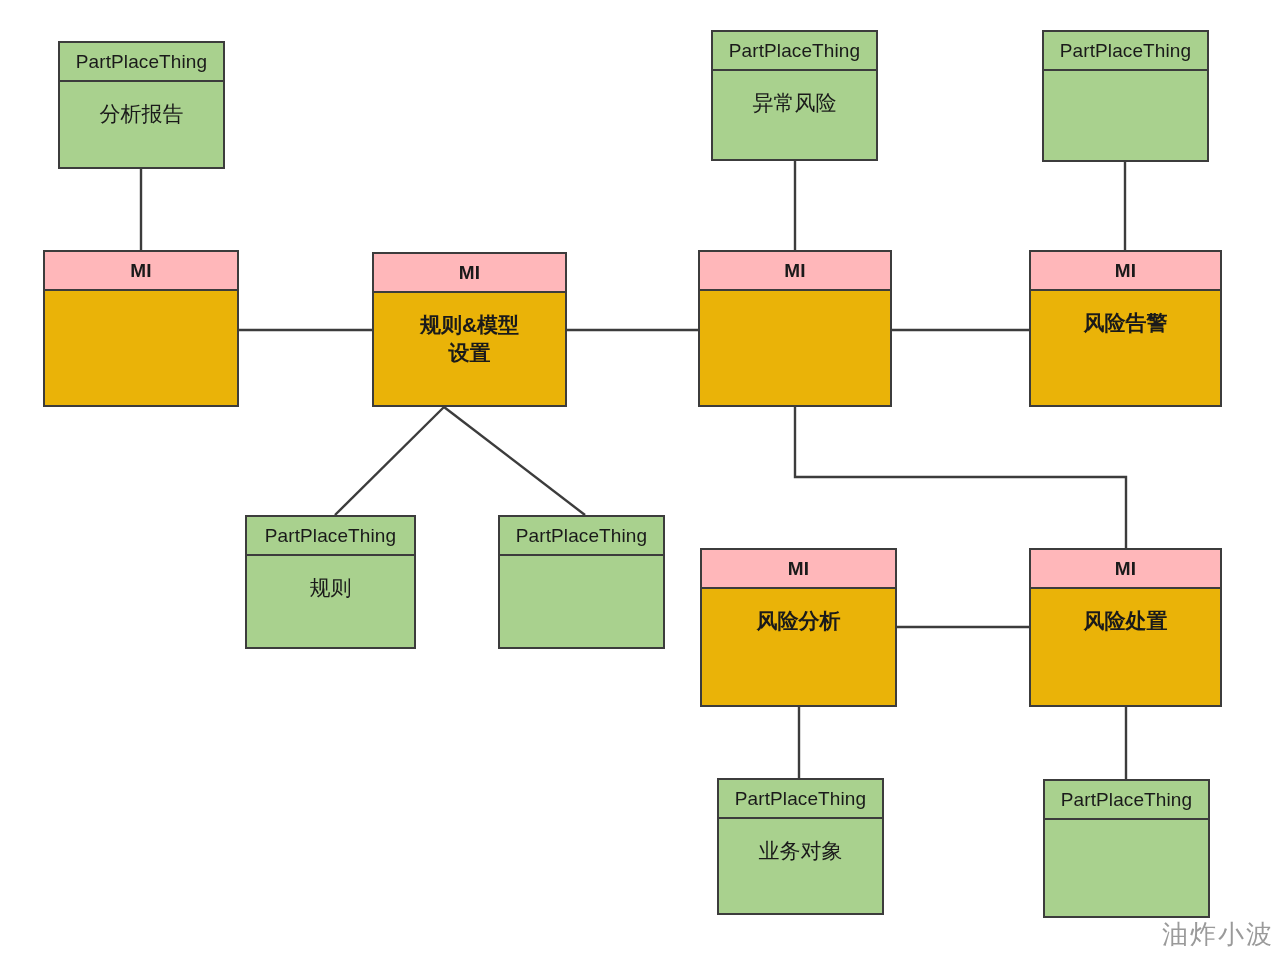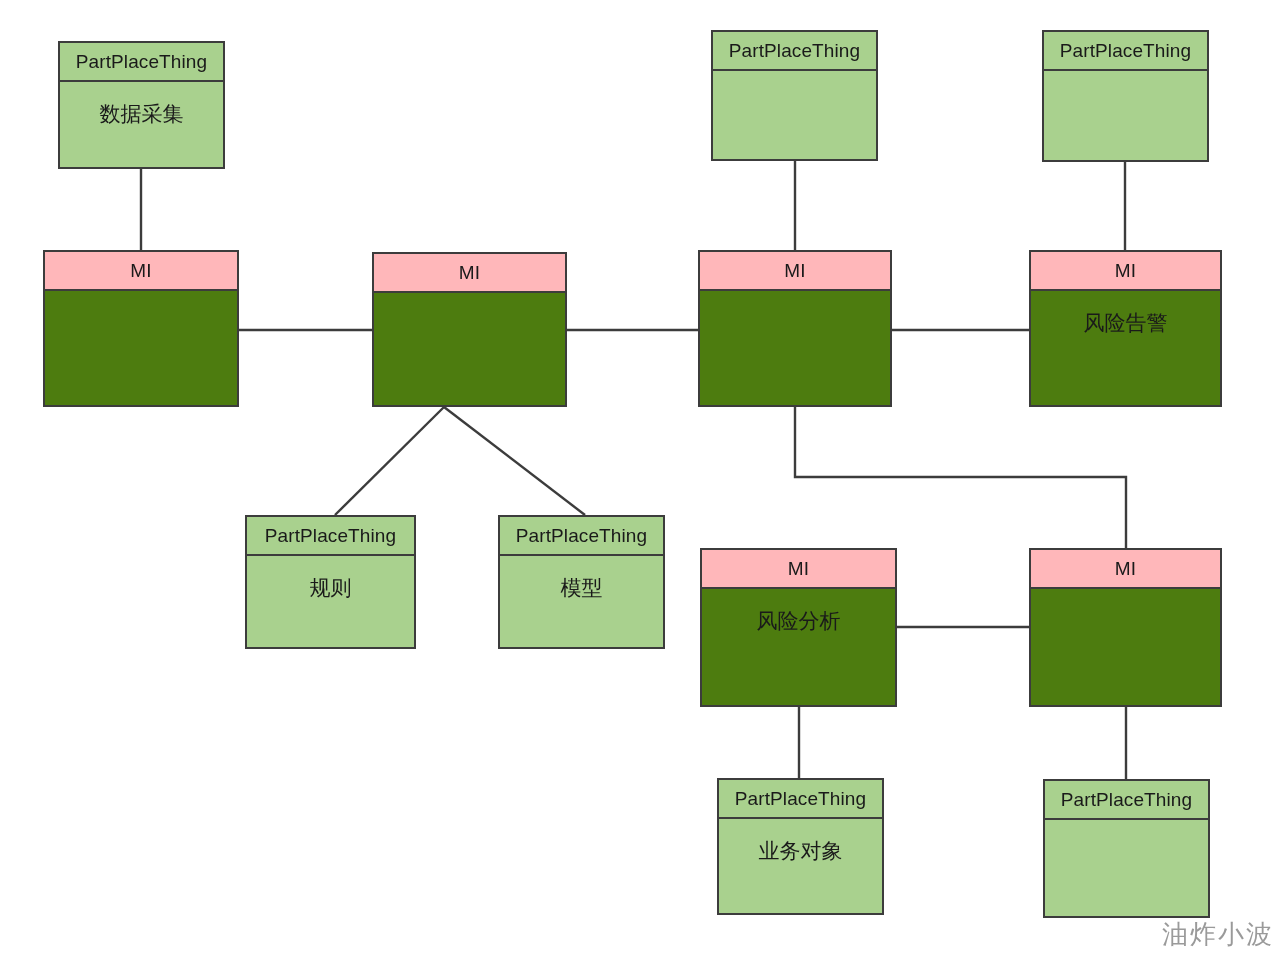--- a/index.html
+++ b/index.html
@@ -56,21 +56,22 @@
     font-size: 21px;
     line-height: 1.32;
   }
   .node.thing {
     background: #a9d18e;
   }
   .node.thing .hdr {
     background: #a9d18e;
   }
   .node.mi {
-    background: #4d7c0f;
+    background: #eab308;
+    font-weight: bold;
   }
   .node.mi .hdr {
     background: #ffb7ba;
   }
   .watermark {
     position: absolute;
     right: 8px;
     bottom: 8px;
     font-size: 26px;
     color: #8d8d8d;
@@ -94,55 +95,57 @@
       <polyline points="892,330 1029,330" fill="none" stroke="#3c3c3c" stroke-width="2.4" stroke-linejoin="miter" stroke-linecap="butt"></polyline>
       <polyline points="1125,162 1125,250" fill="none" stroke="#3c3c3c" stroke-width="2.4" stroke-linejoin="miter" stroke-linecap="butt"></polyline>
       <polyline points="795,407 795,477 1126,477 1126,548" fill="none" stroke="#3c3c3c" stroke-width="2.4" stroke-linejoin="miter" stroke-linecap="butt"></polyline>
       <polyline points="897,627 1029,627" fill="none" stroke="#3c3c3c" stroke-width="2.4" stroke-linejoin="miter" stroke-linecap="butt"></polyline>
       <polyline points="799,707 799,778" fill="none" stroke="#3c3c3c" stroke-width="2.4" stroke-linejoin="miter" stroke-linecap="butt"></polyline>
       <polyline points="1126,707 1126,779" fill="none" stroke="#3c3c3c" stroke-width="2.4" stroke-linejoin="miter" stroke-linecap="butt"></polyline>
     </svg>
   <div id="node-layer">
       <div class="node thing" style="left: 58px; top: 41px; width: 167px; height: 128px;">
         <div class="hdr">PartPlaceThing</div>
-        <div class="body">数据采集</div>
+        <div class="body">分析报告</div>
       </div>
       <div class="node thing" style="left: 711px; top: 30px; width: 167px; height: 131px;">
         <div class="hdr">PartPlaceThing</div>
+        <div class="body">异常风险</div>
       </div>
       <div class="node thing" style="left: 1042px; top: 30px; width: 167px; height: 132px;">
         <div class="hdr">PartPlaceThing</div>
       </div>
       <div class="node mi" style="left: 43px; top: 250px; width: 196px; height: 157px;">
         <div class="hdr">MI</div>
       </div>
       <div class="node mi" style="left: 372px; top: 252px; width: 195px; height: 155px;">
         <div class="hdr">MI</div>
+        <div class="body">规则&amp;模型<br>设置</div>
       </div>
       <div class="node mi" style="left: 698px; top: 250px; width: 194px; height: 157px;">
         <div class="hdr">MI</div>
       </div>
       <div class="node mi" style="left: 1029px; top: 250px; width: 193px; height: 157px;">
         <div class="hdr">MI</div>
         <div class="body">风险告警</div>
       </div>
       <div class="node thing" style="left: 245px; top: 515px; width: 171px; height: 134px;">
         <div class="hdr">PartPlaceThing</div>
         <div class="body">规则</div>
       </div>
       <div class="node thing" style="left: 498px; top: 515px; width: 167px; height: 134px;">
         <div class="hdr">PartPlaceThing</div>
-        <div class="body">模型</div>
       </div>
       <div class="node mi" style="left: 700px; top: 548px; width: 197px; height: 159px;">
         <div class="hdr">MI</div>
         <div class="body">风险分析</div>
       </div>
       <div class="node mi" style="left: 1029px; top: 548px; width: 193px; height: 159px;">
         <div class="hdr">MI</div>
+        <div class="body">风险处置</div>
       </div>
       <div class="node thing" style="left: 717px; top: 778px; width: 167px; height: 137px;">
         <div class="hdr">PartPlaceThing</div>
         <div class="body">业务对象</div>
       </div>
       <div class="node thing" style="left: 1043px; top: 779px; width: 167px; height: 139px;">
         <div class="hdr">PartPlaceThing</div>
       </div>
     </div>
   <div class="watermark">油炸小波</div>

